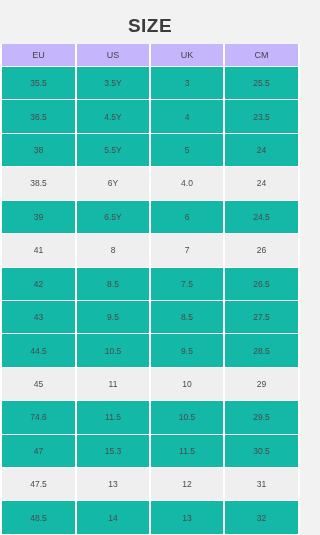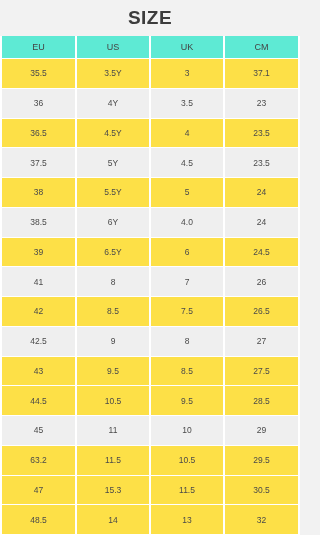--- a/index.html
+++ b/index.html
@@ -24,20 +24,21 @@
   .chart-title {
     height: 36px;
     line-height: 36px;
     text-align: center;
     font-size: 19px;
     font-weight: bold;
     color: #3c3c3c;
     letter-spacing: 0.5px;
     background: #f2f2f2;
     flex: 0 0 auto;
+    margin-top: 8px;
   }
   .table-wrap {
     flex: 1 1 auto;
     padding: 0 2px 0 2px;
     box-sizing: border-box;
     background: #ffffff;
   }
   table.size-table {
     width: 100%;
     height: 100%;
@@ -56,31 +57,31 @@
     border-right: 2px solid #ffffff;
     border-bottom: 1px solid #ffffff;
     padding: 0;
     white-space: nowrap;
   }
   table.size-table th:last-child,
   table.size-table td:last-child {
     border-right: none;
   }
   table.size-table thead th {
-    background: #5eead4;
+    background: #c4b5fd;
     font-weight: normal;
     font-size: 9px;
     color: #444444;
     height: 22px;
   }
   table.size-table tbody tr {
     height: 23px;
   }
   table.size-table tbody tr.row-odd td {
-    background: #fde047;
+    background: #14b8a6;
   }
   table.size-table tbody tr.row-even td {
     background: #efefef;
   }
 </style>
 </head>
 <body>
 
 <div class="size-chart">
 
@@ -100,38 +101,26 @@
           <th>US</th>
           <th>UK</th>
           <th>CM</th>
         </tr>
       </thead>
       <tbody>
           <tr class="row-odd">
             <td>35.5</td>
             <td>3.5Y</td>
             <td>3</td>
-            <td>37.1</td>
-          </tr>
-          <tr class="row-even">
-            <td>36</td>
-            <td>4Y</td>
-            <td>3.5</td>
-            <td>23</td>
+            <td>25.5</td>
           </tr>
           <tr class="row-odd">
             <td>36.5</td>
             <td>4.5Y</td>
             <td>4</td>
-            <td>23.5</td>
-          </tr>
-          <tr class="row-even">
-            <td>37.5</td>
-            <td>5Y</td>
-            <td>4.5</td>
             <td>23.5</td>
           </tr>
           <tr class="row-odd">
             <td>38</td>
             <td>5.5Y</td>
             <td>5</td>
             <td>24</td>
           </tr>
           <tr class="row-even">
             <td>38.5</td>
@@ -150,55 +139,55 @@
             <td>8</td>
             <td>7</td>
             <td>26</td>
           </tr>
           <tr class="row-odd">
             <td>42</td>
             <td>8.5</td>
             <td>7.5</td>
             <td>26.5</td>
           </tr>
-          <tr class="row-even">
-            <td>42.5</td>
-            <td>9</td>
-            <td>8</td>
-            <td>27</td>
-          </tr>
           <tr class="row-odd">
             <td>43</td>
             <td>9.5</td>
             <td>8.5</td>
             <td>27.5</td>
           </tr>
           <tr class="row-odd">
             <td>44.5</td>
             <td>10.5</td>
             <td>9.5</td>
             <td>28.5</td>
           </tr>
           <tr class="row-even">
             <td>45</td>
             <td>11</td>
             <td>10</td>
             <td>29</td>
           </tr>
           <tr class="row-odd">
-            <td>63.2</td>
+            <td>74.6</td>
             <td>11.5</td>
             <td>10.5</td>
             <td>29.5</td>
           </tr>
           <tr class="row-odd">
             <td>47</td>
             <td>15.3</td>
             <td>11.5</td>
             <td>30.5</td>
+          </tr>
+          <tr class="row-even">
+            <td>47.5</td>
+            <td>13</td>
+            <td>12</td>
+            <td>31</td>
           </tr>
           <tr class="row-odd">
             <td>48.5</td>
             <td>14</td>
             <td>13</td>
             <td>32</td>
           </tr>
         </tbody>
     </table>
   </div>

